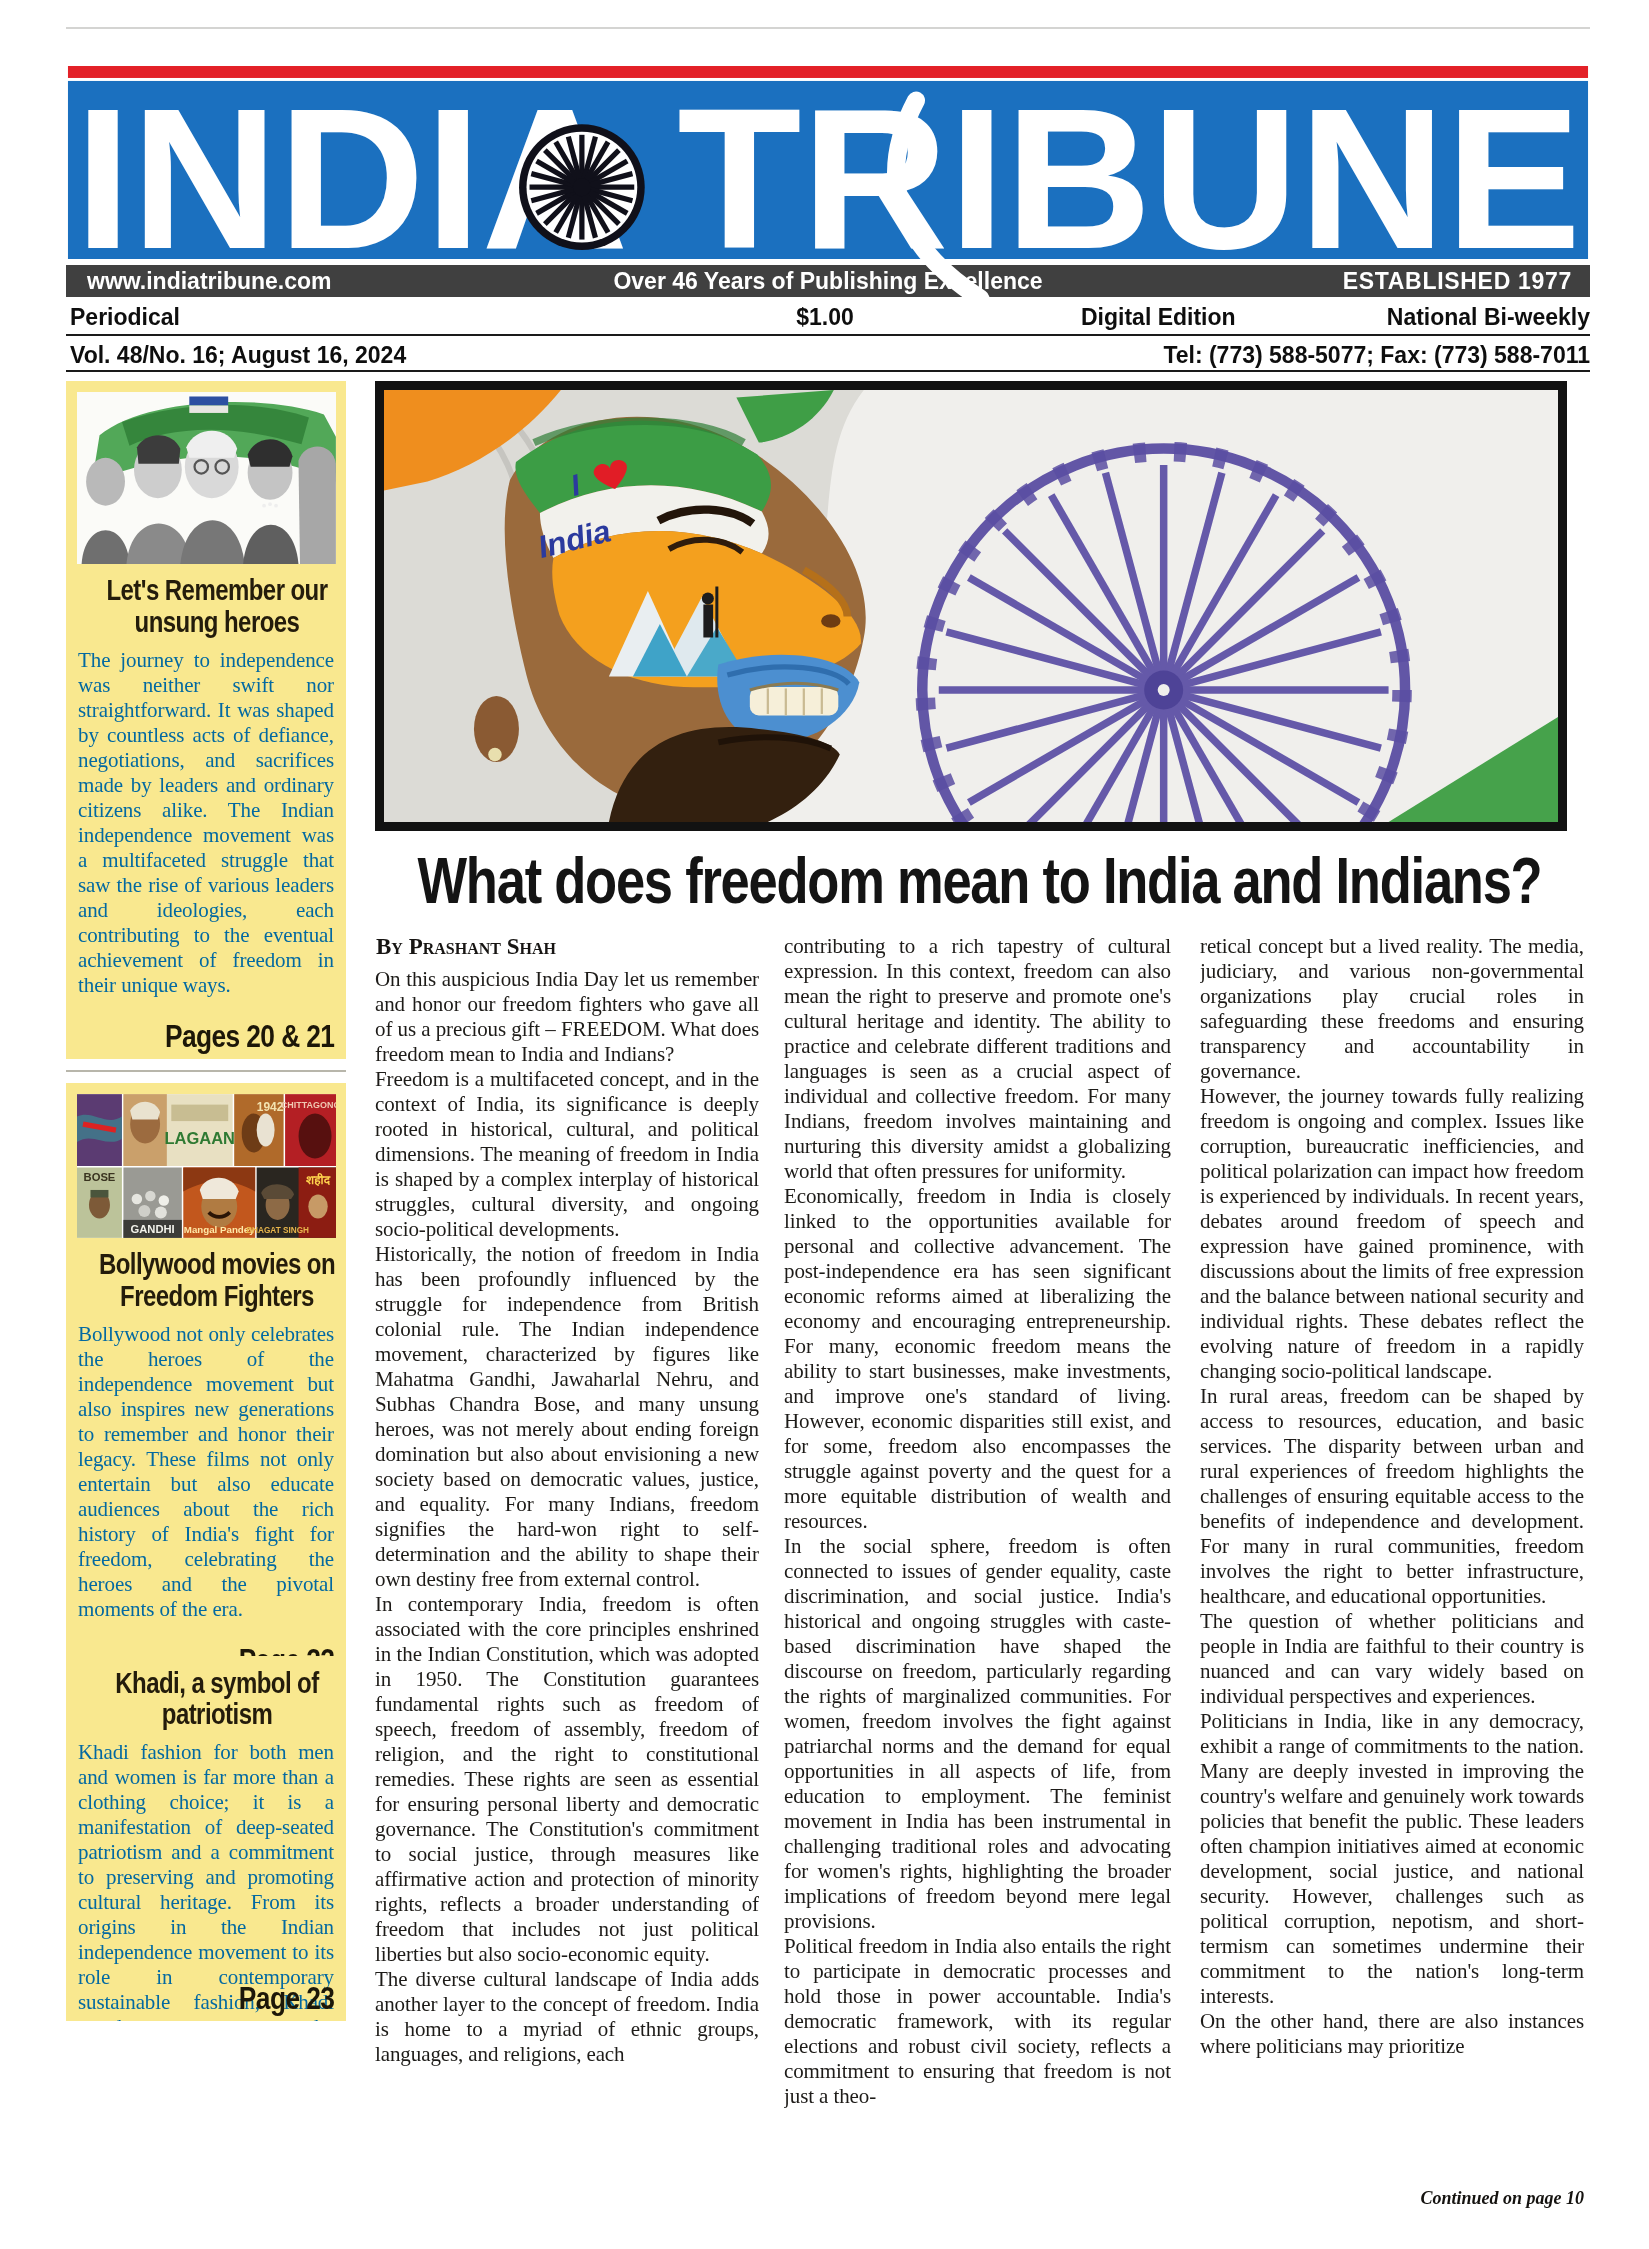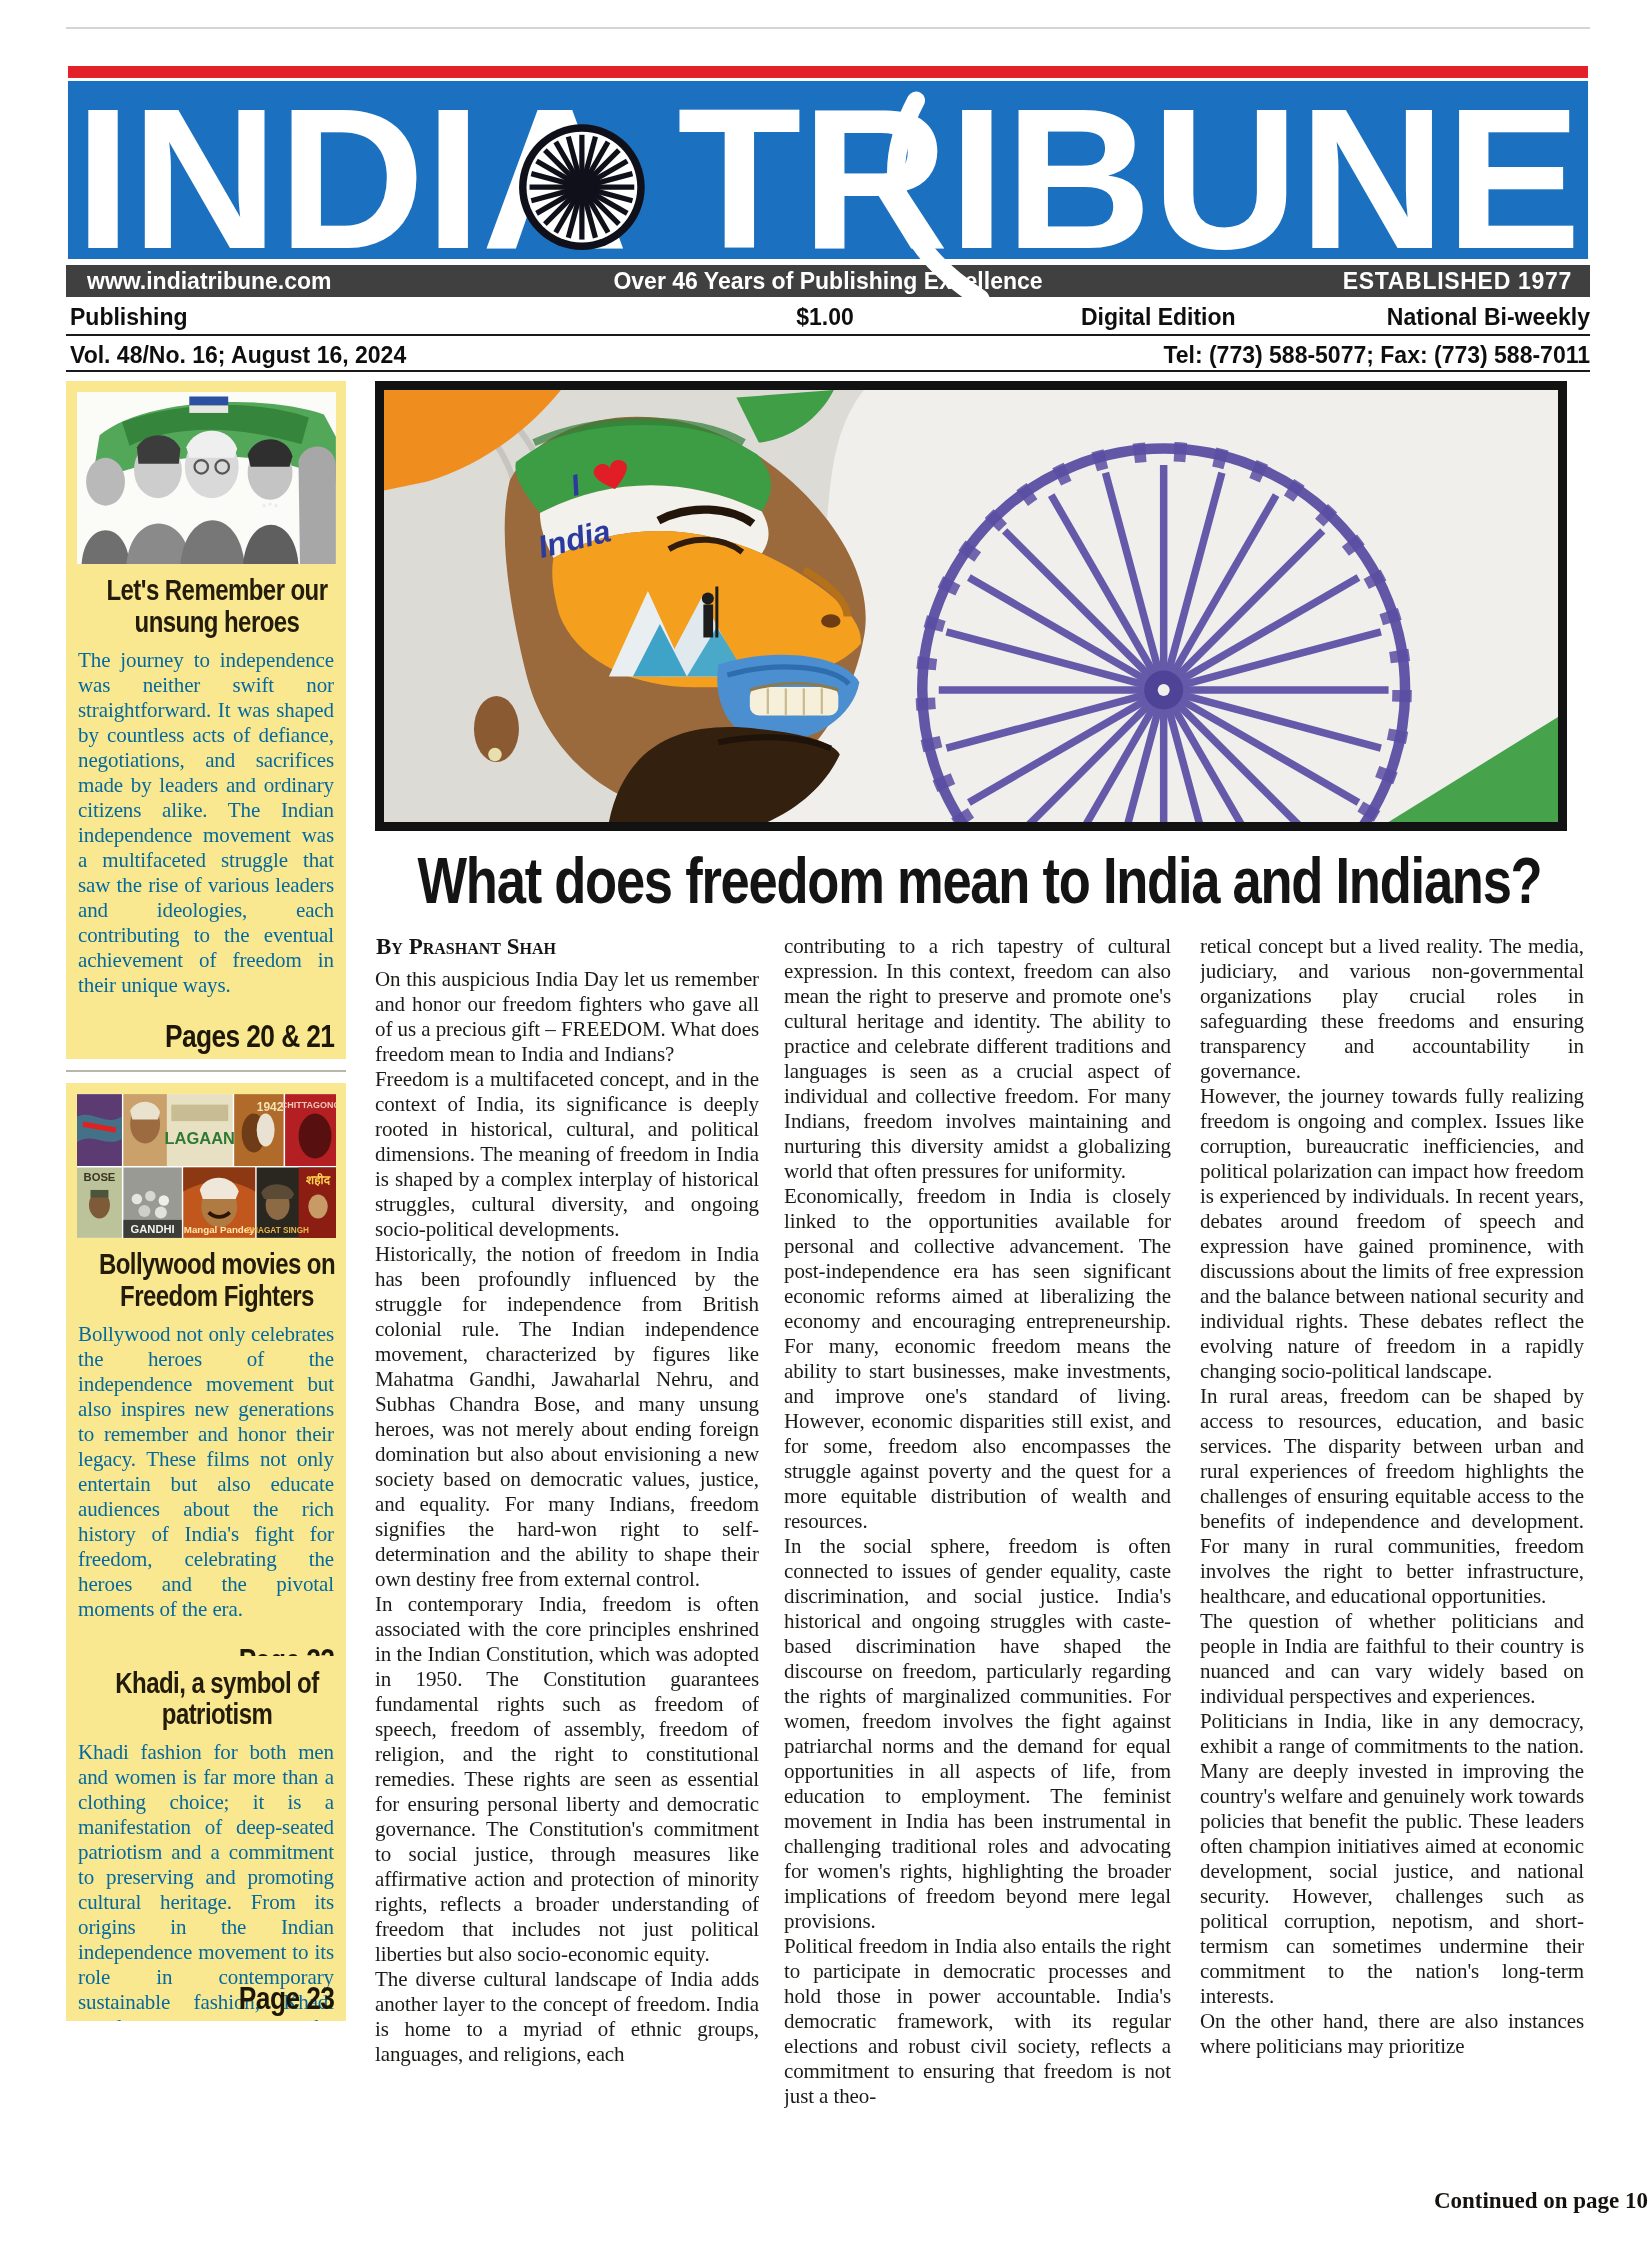--- a/index.html
+++ b/index.html
@@ -67,23 +67,23 @@
   }
   .col {
     font-family:"Liberation Serif", serif; font-size:21px; line-height:25px;
     text-align:justify; color:#1d1b18; white-space:pre-line; overflow:hidden;
     letter-spacing:-0.1px;
   }
   #col-1 { left:375px;  top:967px; width:384px; height:1254px; }
   #col-2 { left:784px; top:934px; width:387px; height:1287px; }
   #col-3 { left:1200px; top:934px; width:384px; height:1287px; }
   #continued {
-    left:1264px; top:2188px; width:384px; text-align:right;
-    font-family:"Liberation Serif", serif; font-weight:bold; 
-    font-size:23px; color:#14120f;
+    left:1200px; top:2188px; width:384px; text-align:right;
+    font-family:"Liberation Serif", serif; font-weight:bold; font-style:italic;
+    font-size:18px; color:#14120f;
   }
   svg text { font-family:"Liberation Sans", sans-serif; }
 </style>
 </head>
 <body>
 
 <div id="page">
 
   <div id="top-hairline" class="abs"></div>
 
@@ -116,21 +116,21 @@
   <div id="red-info-bar" class="abs">
     <span class="site">www.indiatribune.com</span>
     <span class="tagline">Over 46 Years of Publishing Excellence</span>
     <span class="estab">ESTABLISHED 1977</span>
   </div>
 
   <svg id="swoosh-svg" class="abs" width="240" height="234" viewBox="0 0 320 312">
     <path d="M 92 38 C 38 140, 66 230, 178 302" stroke="#ffffff" stroke-width="24" fill="none" stroke-linecap="round"></path>
   </svg>
 
-  <div class="abs inforow" style="left:70px;top:304px;">Publishing</div>
+  <div class="abs inforow" style="left:70px;top:304px;">Periodical</div>
   <div class="abs inforow" style="left:765px;top:304px;width:120px;text-align:center;">$1.00</div>
   <div class="abs inforow" style="left:1081px;top:304px;">Digital Edition</div>
   <div class="abs inforow" style="right:60px;top:304px;">National Bi-weekly</div>
   <div class="abs rule" style="top:334px;"></div>
   <div class="abs inforow" style="left:70px;top:342px;">Vol. 48/No. 16; August 16, 2024</div>
   <div class="abs inforow" style="right:60px;top:342px;">Tel: (773) 588-5077; Fax: (773) 588-7011</div>
   <div class="abs rule" style="top:370px;"></div>
 
   <div class="abs side-box" style="top:381px;height:678px;">
     <svg class="box-img" width="259" height="172" viewBox="0 0 346 230">

